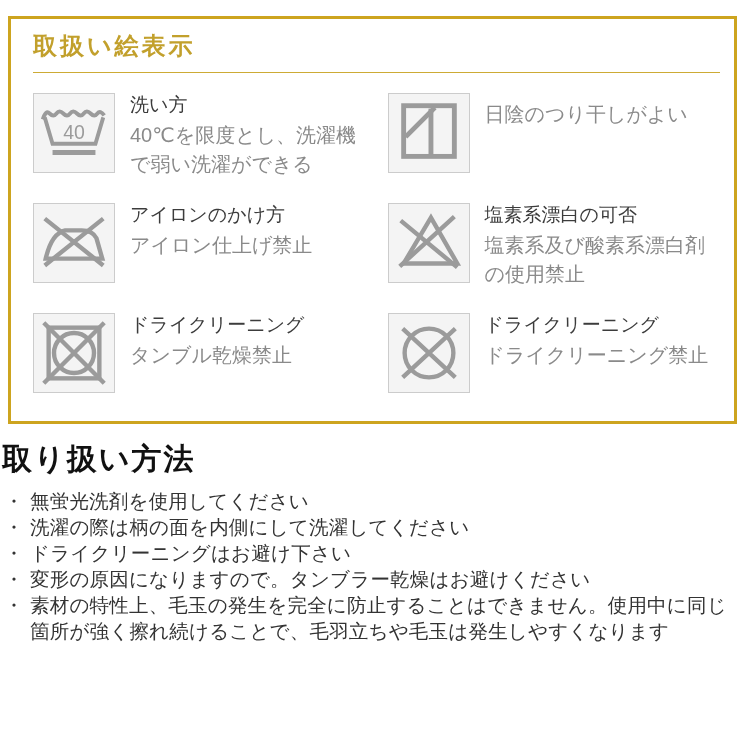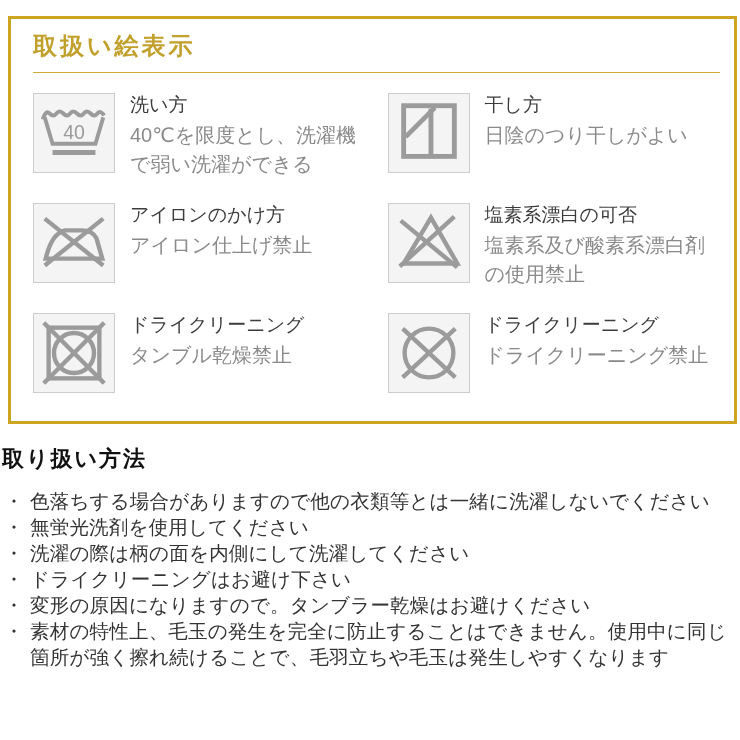--- a/index.html
+++ b/index.html
@@ -61,21 +61,21 @@
   .cell-desc {
     font-size: 20px;
     color: #8a8a8a;
     line-height: 29px;
     margin-top: 6px;
   }
   
   .handling { margin: 19px 10px 0 2px; }
   .handling-title {
     margin: 0;
-    font-size: 22px;
+    font-size: 30px;
     font-weight: bold;
     color: #111111;
     letter-spacing: 2px;
     line-height: 32px;
   }
   .handling-list {
     list-style: none;
     margin: 13px 0 0 0;
     padding: 0;
   }
@@ -121,21 +121,20 @@
 
     <div class="cell">
       <div class="icon-box">
         <svg class="icon-svg" viewBox="0 0 80 80" aria-hidden="true">
           <rect x="14" y="12" width="52" height="52" stroke-width="5"></rect>
           <path d="M16 44 L46 14" stroke-width="5"></path>
           <path d="M42 15 L42 62" stroke-width="5"></path>
         </svg>
       </div>
       <div class="cell-text">
-        <div class="cell-title">干し方</div>
         <div class="cell-desc">日陰のつり干しがよい</div>
       </div>
     </div>
 
     <div class="cell">
       <div class="icon-box">
         <svg class="icon-svg" viewBox="0 0 80 80" aria-hidden="true">
           <path d="M11 56 L69 56 L63 35 Q59 27 48 27 L31 27 Q17 30 11 56 Z" stroke-width="4.5"></path>
           <path d="M10 15 L70 63 M70 15 L10 63" stroke-width="4.5"></path>
         </svg>
@@ -185,20 +184,19 @@
         <div class="cell-desc">ドライクリーニング禁止</div>
       </div>
     </div>
 
   </div>
 </div>
 
 <div class="handling">
   <h2 class="handling-title">取り扱い方法</h2>
   <ul class="handling-list">
-    <li data-bullet="・">色落ちする場合がありますので他の衣類等とは一緒に洗濯しないでください</li>
     <li data-bullet="・">無蛍光洗剤を使用してください</li>
     <li data-bullet="・">洗濯の際は柄の面を内側にして洗濯してください</li>
     <li data-bullet="・">ドライクリーニングはお避け下さい</li>
     <li data-bullet="・">変形の原因になりますので。タンブラー乾燥はお避けください</li>
     <li data-bullet="・">素材の特性上、毛玉の発生を完全に防止することはできません。使用中に同じ箇所が強く擦れ続けることで、毛羽立ちや毛玉は発生しやすくなります</li>
   </ul>
 </div>
 
 </body></html>

